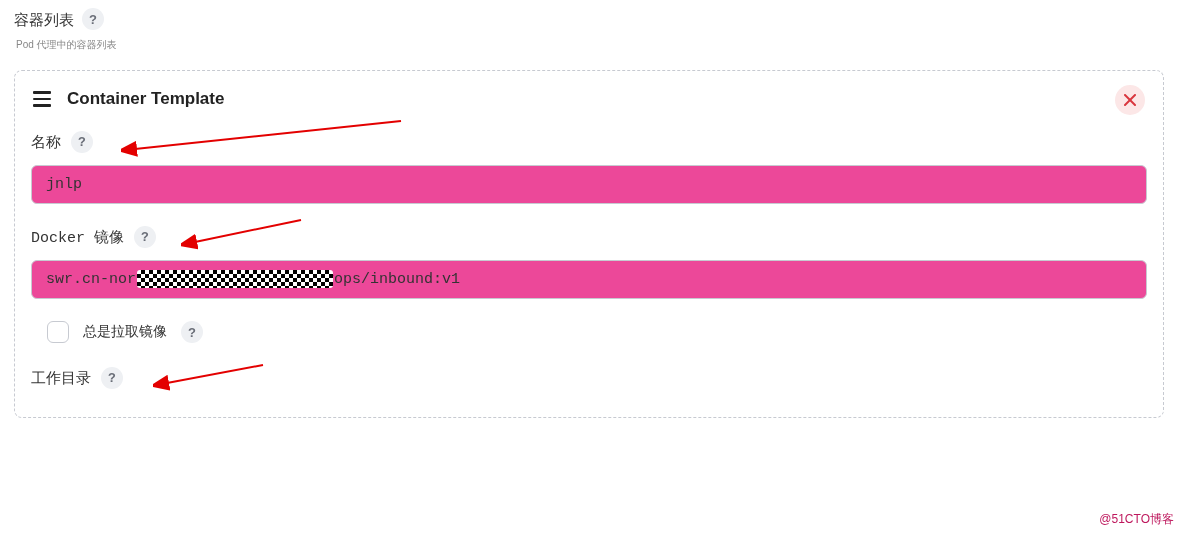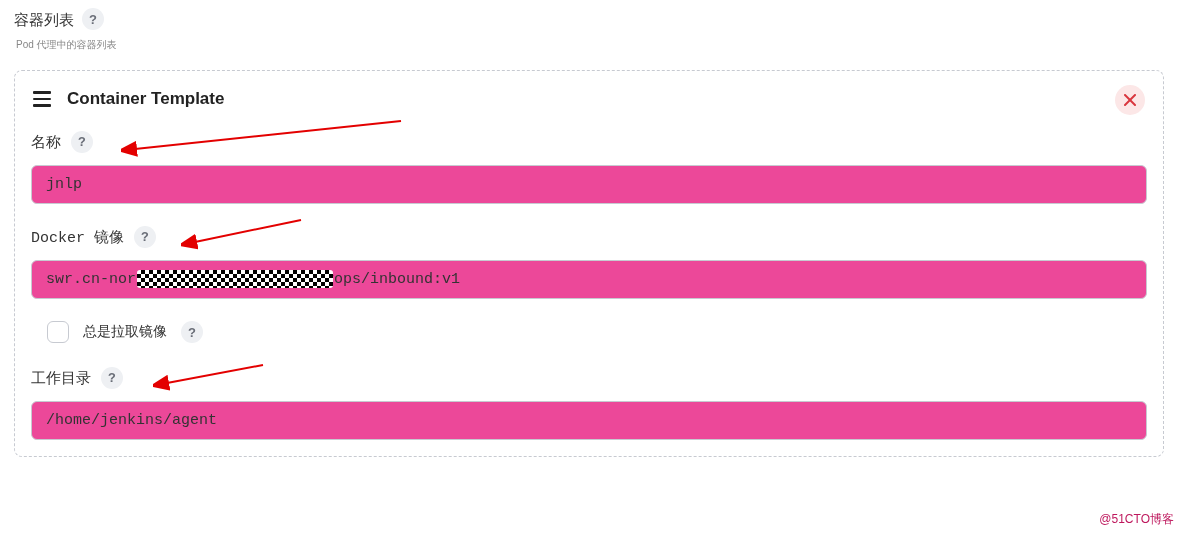--- a/index.html
+++ b/index.html
@@ -208,21 +208,20 @@
     <span class="checkbox"></span>
     <span>总是拉取镜像</span>
     <span class="help-badge">?</span>
   </div>
 
   <div class="field-block" style="margin-bottom:0;">
     <div class="field-label">
       <span>工作目录</span>
       <span class="help-badge">?</span>
     </div>
-    <input class="text-input" type="text" value="/home/jenkins/agent" style="">
     <svg class="arrow-overlay" style="left:122px; top:-6px;" width="120" height="30" viewBox="0 0 120 30">
       <defs>
           <marker id="ah3" markerWidth="10" markerHeight="8" refX="1" refY="4" orient="auto">
             <polygon points="0 0, 10 4, 0 8" fill="#e30000"></polygon>
           </marker>
         </defs>
       <line x1="110" y1="4" x2="14" y2="22" stroke="#e30000" stroke-width="2" marker-end="url(#ah3)"></line>
     </svg>
   </div>
 

